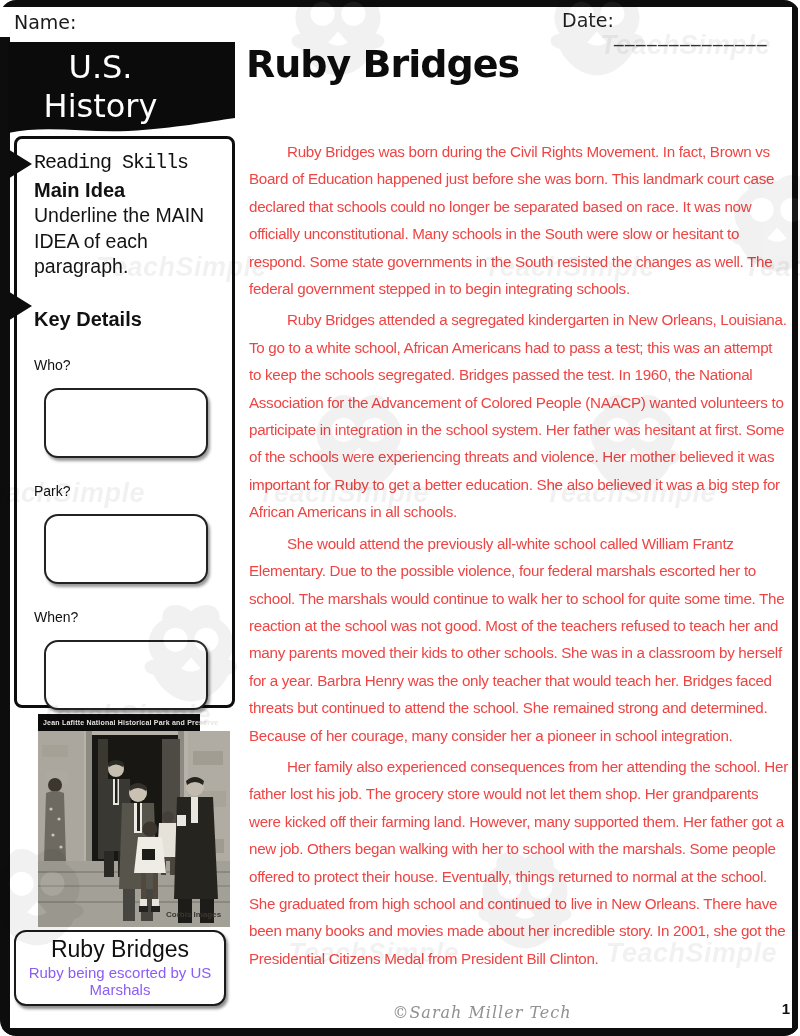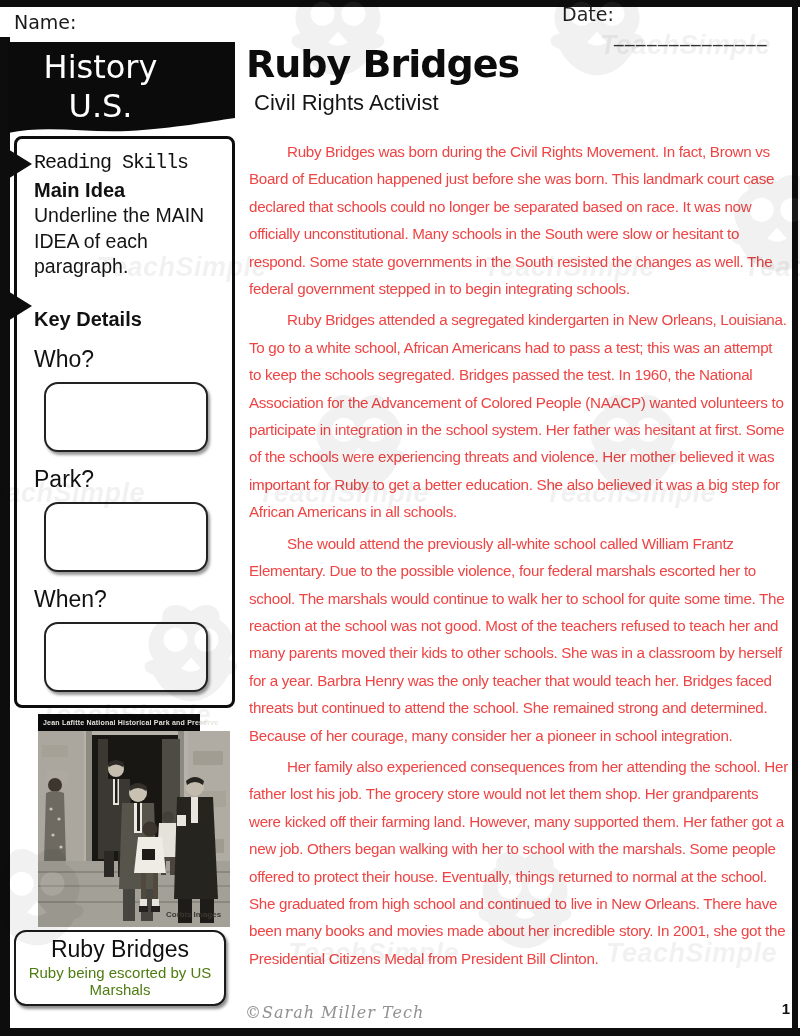--- a/index.html
+++ b/index.html
@@ -1,68 +1,68 @@
 <!DOCTYPE html>
 <html><head>
 <meta charset="utf-8">
 <style>
   html,body{margin:0;padding:0;background:#fff;}
   .page{position:relative;width:800px;height:1036px;background:#fff;overflow:hidden;
-        font-family:"Liberation Sans",sans-serif;color:#111;}
+        font-family:"Liberation Sans",sans-serif;color:#111;border-radius:16px;}
   
   .bar-top{position:absolute;left:0;top:0;width:800px;height:7px;background:#0d0d0d;z-index:2;}
   .bar-bottom{position:absolute;left:0;top:1028px;width:800px;height:8px;background:#0d0d0d;z-index:2;}
   .strip-left{position:absolute;left:0;top:37px;width:10px;height:999px;background:#0d0d0d;z-index:2;}
   .strip-right{position:absolute;left:792px;top:7px;width:6px;height:1029px;background:#0d0d0d;z-index:2;}
   
   .hand{font-family:"DejaVu Sans",sans-serif;font-size:19px;color:#1a1a1a;}
   .name-label{position:absolute;left:14px;top:11px;z-index:3;}
   .name-line{position:absolute;left:60px;top:8px;z-index:3;letter-spacing:1.5px;color:#333;}
-  .date-label{position:absolute;left:562px;top:3px;z-index:3;}
+  .date-label{position:absolute;left:562px;top:9px;z-index:3;}
   .date-line{position:absolute;left:614px;top:8px;z-index:3;letter-spacing:1.5px;color:#333;margin-top:16px;}
   .fill-line{cursor:text;}
   
   .badge{position:absolute;left:8px;top:42px;width:227px;height:96px;z-index:3;}
   .badge svg{position:absolute;left:0;top:0;width:100%;height:100%;}
   .badge-text{position:absolute;left:0;top:6px;width:185px;text-align:center;color:#fff;
               font-family:"DejaVu Sans",sans-serif;font-size:32px;line-height:39px;}
   
   .tri{position:absolute;left:3px;width:29px;height:36px;background:#0d0d0d;z-index:4;
        clip-path:polygon(0 0,100% 50%,0 100%);}
   .tri-1{top:146px;} .tri-2{top:288px;}
   .sidebar-box{position:absolute;left:14px;top:136px;width:221px;height:572px;background:#fff;
                border:3px solid #0d0d0d;border-radius:8px;z-index:3;box-sizing:border-box;
                padding:12px 18px 0 17px;}
   .rs-title{font-family:"Liberation Mono",monospace;font-size:20px;letter-spacing:-1px;line-height:24px;}
   .main-idea{font-size:20px;font-weight:bold;line-height:26px;margin-top:2px;}
   .instruction{font-size:19.5px;line-height:25.5px;color:#141414;}
   .key-details{font-size:20px;font-weight:bold;line-height:26px;margin-top:26px;}
-  .q-label{font-size:23px;line-height:26px;margin-top:14px;}
+  .q-label{font-size:14px;line-height:26px;margin-top:20px;}
   .answer-box{height:66px;margin:10px 6px 13px 10px;border:2px solid #222;border-radius:14px;
               background:#fff;box-shadow:2px 3px 3px rgba(0,0,0,0.4);cursor:text;}
   
   .photo{position:absolute;left:38px;top:714px;width:162px;z-index:3;}
   .photo-header{height:17px;background:#0a0a0a;display:flex;align-items:center;
                 justify-content:space-between;padding:0 5px;box-sizing:border-box;}
   .photo-header-title{color:#e9e6df;font-size:7px;font-weight:bold;letter-spacing:.2px;white-space:nowrap;}
   .photo-body{display:block;}
   .caption{position:absolute;left:14px;top:930px;width:212px;z-index:3;background:#fff;
            border:2px solid #1a1a1a;border-radius:12px;box-shadow:2px 3px 3px rgba(0,0,0,0.45);
            text-align:center;padding:2px 6px 6px 6px;box-sizing:border-box;}
   .caption-title{font-size:23px;line-height:30px;color:#101010;}
-  .caption-text{font-size:15px;line-height:17px;color:#4d7c0f;}
+  .caption-text{font-size:15px;line-height:17px;color:#8b5cf6;}
   
   .main-title{position:absolute;left:246px;top:40px;z-index:3;font-family:"DejaVu Sans",sans-serif;
               font-size:38px;font-weight:bold;letter-spacing:-1px;line-height:48px;color:#0c0c0c;}
   .main-subtitle{position:absolute;left:254px;top:90px;z-index:3;font-size:22px;color:#161616;}
   .main-text{position:absolute;left:245px;top:134px;width:547px;height:892px;overflow:hidden;z-index:3;}
   .main-text p{margin:4px;text-indent:38px;font-size:15.2px;line-height:27.4px;
                letter-spacing:-0.3px;color:#ef4444;}
   
-  .footer-credit{position:absolute;left:245px;top:1003px;width:460px;z-index:3;
+  .footer-credit{position:absolute;left:252px;top:1003px;width:460px;text-align:center;z-index:3;
                  font-family:"DejaVu Serif",serif;font-style:italic;font-size:16px;
                  letter-spacing:1px;color:#919191;}
   .page-num{position:absolute;right:10px;top:1000px;z-index:3;font-size:15px;font-weight:bold;color:#111;}
   
   .wm{position:absolute;inset:0;z-index:9;pointer-events:none;font-style:italic;}
   .wm-t{position:absolute;font-weight:bold;font-size:27px;letter-spacing:.5px;color:rgba(0,0,0,0.055);white-space:nowrap;}
   .wm-owl{position:absolute;width:110px;height:110px;opacity:.05;}
   .wm-owl .b{fill:#000;} .wm-owl .e{fill:#fff;}
 </style>
 </head>
@@ -77,22 +77,22 @@
 
   <span class="hand name-label">Name:</span>
   <span class="hand date-label">Date:</span>
   <span class="hand date-line fill-line">______________</span>
 
   <div class="badge">
     <svg viewBox="0 0 227 96" preserveAspectRatio="none">
       <path d="M0 0 H227 V76 C198 80 170 86 120 89 C78 91 38 83 0 91 Z" fill="#0b0b0b"></path>
     </svg>
     <div class="badge-text">
+      <div>U.S.</div>
       <div>History</div>
-      <div>U.S.</div>
     </div>
   </div>
 
   <div class="tri tri-1"></div>
   <div class="tri tri-2"></div>
 
   <aside class="sidebar-box">
     <div class="rs-title">Reading Skills</div>
     <div class="main-idea">Main Idea</div>
     <div class="instruction">Underline the MAIN IDEA of each paragraph.</div>
@@ -184,21 +184,20 @@
       <text x="128" y="186" font-family="Liberation Sans, sans-serif" font-size="8" font-weight="bold" fill="#3a3831">Corbis Images</text>
     </svg>
   </figure>
 
   <div class="caption">
     <div class="caption-title">Ruby Bridges</div>
     <div class="caption-text">Ruby being escorted by US Marshals</div>
   </div>
 
   <h1 class="main-title" style="margin:0">Ruby Bridges</h1>
-  <div class="main-subtitle">Civil Rights Activist</div>
 
   <div class="main-text">
     <p>Ruby Bridges was born during the Civil Rights Movement. In fact, Brown vs Board of Education happened just before she was born. This landmark court case declared that schools could no longer be separated based on race. It was now officially unconstitutional. Many schools in the South were slow or hesitant to respond. Some state governments in the South resisted the changes as well. The federal government stepped in to begin integrating schools.</p>
     <p>Ruby Bridges attended a segregated kindergarten in New Orleans, Louisiana. To go to a white school, African Americans had to pass a test; this was an attempt to keep the schools segregated. Bridges passed the test. In 1960, the National Association for the Advancement of Colored People (NAACP) wanted volunteers to participate in integration in the school system. Her father was hesitant at first. Some of the schools were experiencing threats and violence. Her mother believed it was important for Ruby to get a better education. She also believed it was a big step for African Americans in all schools.</p>
     <p>She would attend the previously all-white school called William Frantz Elementary. Due to the possible violence, four federal marshals escorted her to school. The marshals would continue to walk her to school for quite some time. The reaction at the school was not good. Most of the teachers refused to teach her and many parents moved their kids to other schools. She was in a classroom by herself for a year. Barbra Henry was the only teacher that would teach her. Bridges faced threats but continued to attend the school. She remained strong and determined. Because of her courage, many consider her a pioneer in school integration.</p>
     <p>Her family also experienced consequences from her attending the school. Her father lost his job. The grocery store would not let them shop. Her grandparents were kicked off their farming land. However, many supported them. Her father got a new job. Others began walking with her to school with the marshals. Some people offered to protect their house. Eventually, things returned to normal at the school. She graduated from high school and continued to live in New Orleans. There have been many books and movies made about her incredible story. In 2001, she got the Presidential Citizens Medal from President Bill Clinton.</p>
   </div>
 
   <div class="footer-credit">©Sarah Miller Tech</div>
   <div class="page-num">1</div>

